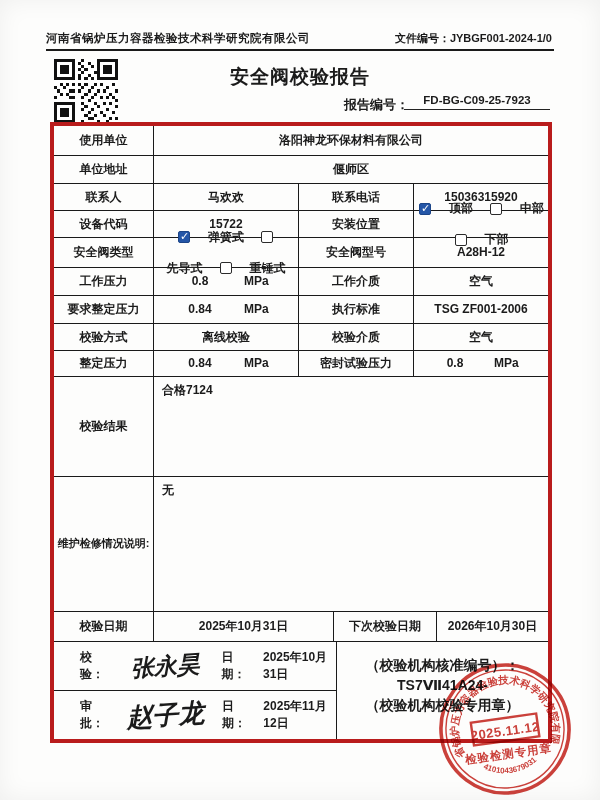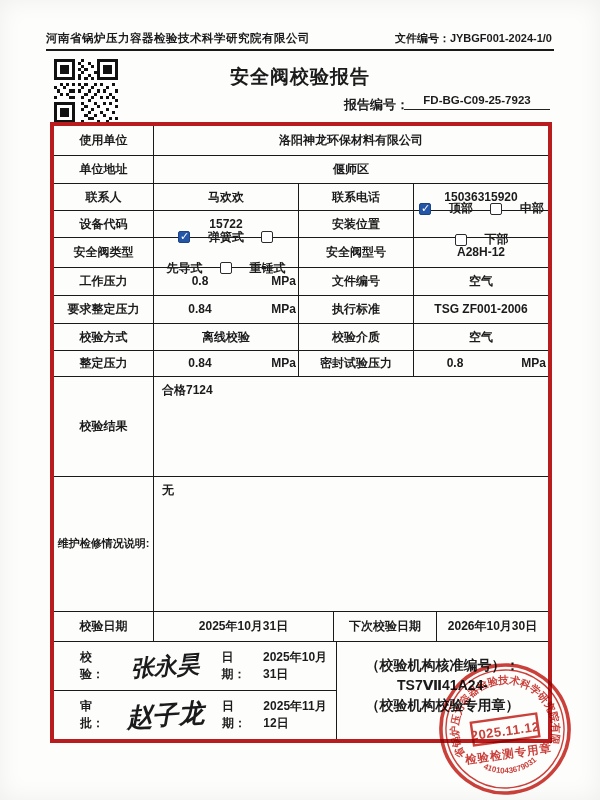--- a/index.html
+++ b/index.html
@@ -24,21 +24,21 @@
   
   .vtable { position:absolute; left:50px; top:122px; width:502px; border:4px solid #b91c1c; background:#fdfdfc; }
   .trow { display:flex; border-bottom:1.5px solid #1a1a1a; }
   .trow.last { border-bottom:none; }
   .cell { display:flex; align-items:center; justify-content:center; text-align:center;
           border-right:1.5px solid #1a1a1a; font-size:12px; font-weight:bold; line-height:1.25; padding:1px 2px; }
   .cell:last-child { border-right:none; }
   .flex1 { flex:1; }
   .topleft { align-items:flex-start; justify-content:flex-start; text-align:left; padding:6px 8px; }
   .num { flex:1.1; text-align:center; }
-  .unit { width:52px; text-align:right; }
+  .unit { width:52px; text-align:left; }
   .small { font-size:11px; }
 
   
   .cbg { display:flex; align-items:center; justify-content:center; flex-wrap:wrap; gap:16px; }
   .cb { display:inline-block; width:12px; height:12px; border:1.4px solid #2b2b2b; border-radius:2px;
         background:#fff; margin:0 2px 0 1px; position:relative; flex:none; }
   .cb.on { background:#2456a7; border-color:#1c4588; }
   .cb.on::after { content:"✓"; position:absolute; left:1px; top:-2px; color:#fff; font-size:11px; font-weight:bold; }
 
   
@@ -146,21 +146,21 @@
       <div class="cell" style="width:115px">安全阀型号</div>
       <div class="cell flex1">A28H-12</div>
     </div>
 
     <div class="trow" style="height:28px">
       <div class="cell" style="width:100px">工作压力</div>
       <div class="cell" style="width:145px">
         <span class="num">0.8</span>
         <span class="unit">MPa</span>
       </div>
-      <div class="cell" style="width:115px">文件编号</div>
+      <div class="cell" style="width:115px">工作介质</div>
       <div class="cell flex1">空气</div>
     </div>
 
     <div class="trow" style="height:28px">
       <div class="cell" style="width:100px">要求整定压力</div>
       <div class="cell" style="width:145px">
         <span class="num">0.84</span>
         <span class="unit">MPa</span>
       </div>
       <div class="cell" style="width:115px">执行标准</div>

